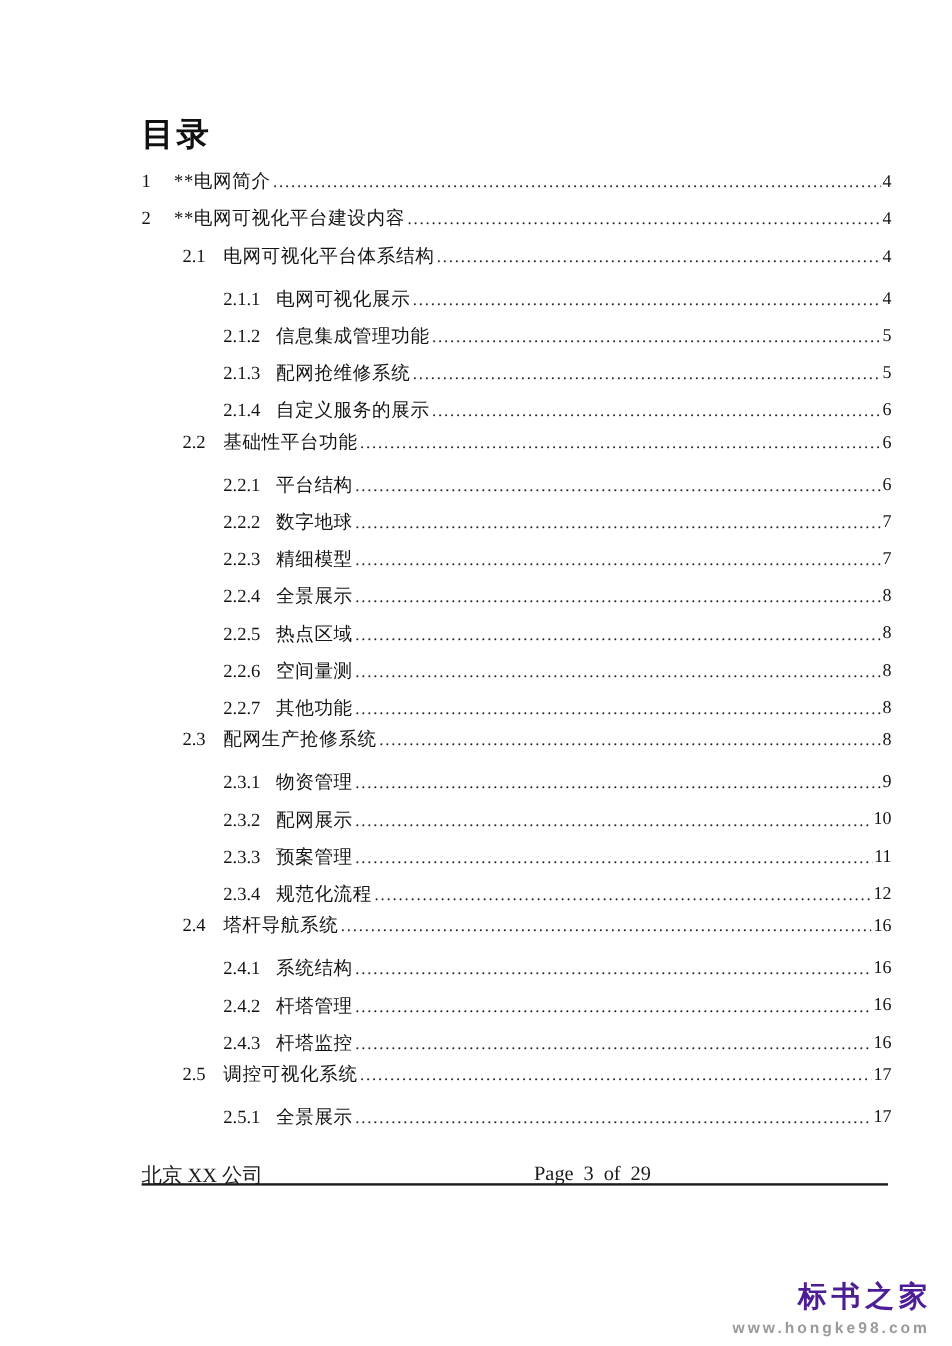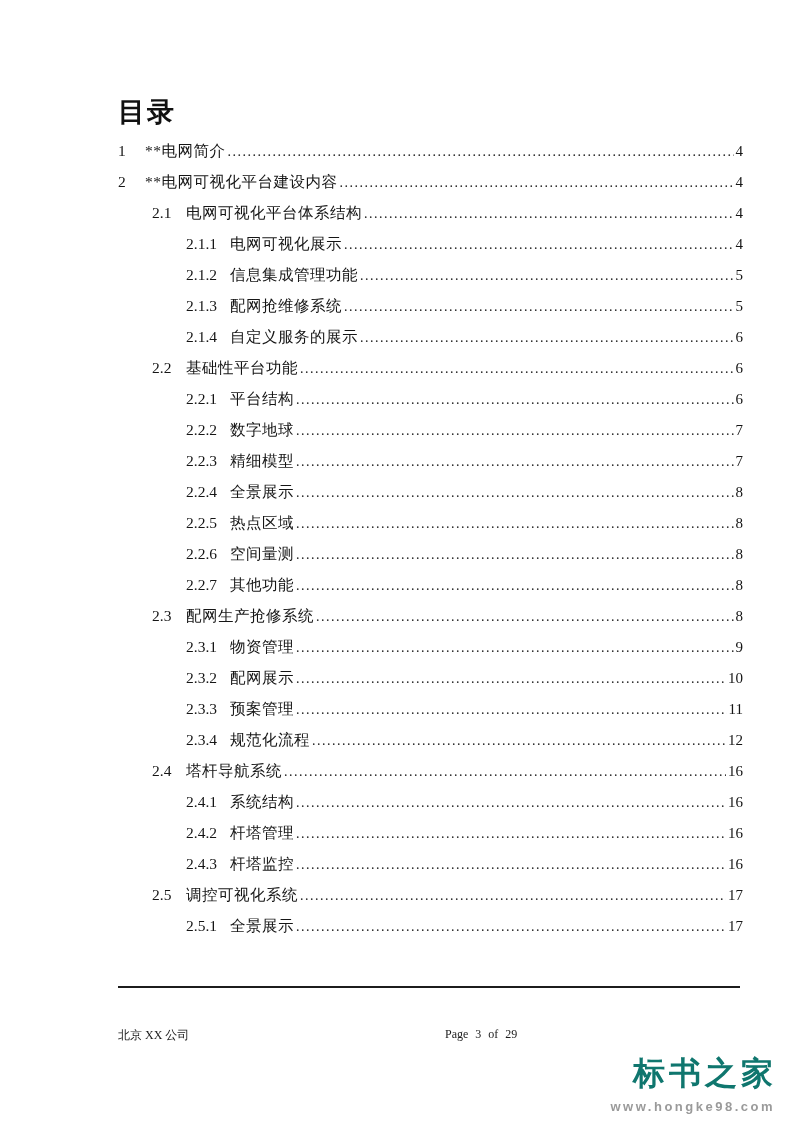--- a/index.html
+++ b/index.html
@@ -44,21 +44,21 @@
     color: #151515;
     cursor: default;
   }
   .toc-row .num {
     flex: none;
     white-space: nowrap;
   }
   .toc-row.level-1 .num { width: 27px; }
   .toc-row.level-2       { padding-left: 34px; }
   .toc-row.level-2 .num  { width: 34px; }
-  .toc-row.level-3       { padding-left: 68px; }
+  .toc-row.level-3       { padding-left: 68px; align-items: center; }
   .toc-row.level-3 .num  { width: 44px; }
   .toc-row .label {
     flex: none;
     white-space: nowrap;
     letter-spacing: 0.5px;
   }
   .toc-row .leader {
     flex: 1 1 auto;
     overflow: hidden;
     white-space: nowrap;
@@ -80,23 +80,23 @@
     left: 118px;
     right: 53px;
     top: 986px;
     border-top: 2px solid #1c1c1c;
     height: 0;
   }
   .footer {
     position: absolute;
     left: 118px;
     right: 53px;
-    top: 1027px;
+    top: 968px;
     height: 22px;
-    font-size: 12px;
+    font-size: 17px;
     color: #1a1a1a;
   }
   .footer-company {
     position: absolute;
     left: 0;
     top: 0;
   }
   .footer-page {
     position: absolute;
     left: 327px;
@@ -105,24 +105,24 @@
   }
   .watermark {
     position: absolute;
     right: 18px;
     bottom: 8px;
     text-align: right;
     font-family: "Liberation Sans", "DejaVu Sans", sans-serif;
     user-select: none;
   }
   .watermark-brand {
-    font-size: 32px;
+    font-size: 24px;
     font-weight: bold;
     letter-spacing: 4px;
-    color: #0f766e;
+    color: #4c1d95;
     margin-right: -2px;
   }
   .watermark-url {
     margin-top: 3px;
     font-size: 13px;
     font-weight: bold;
     letter-spacing: 2.5px;
     color: #9a9a9a;
     text-align: center;
   }

